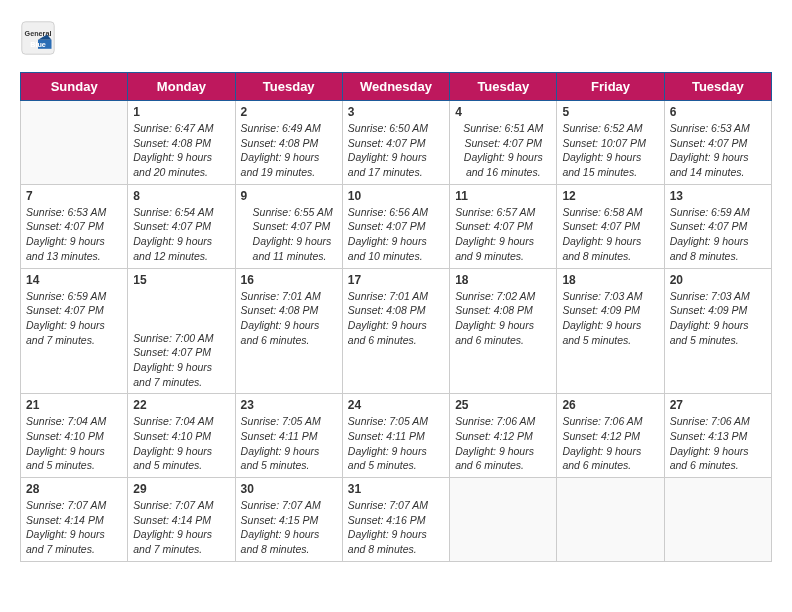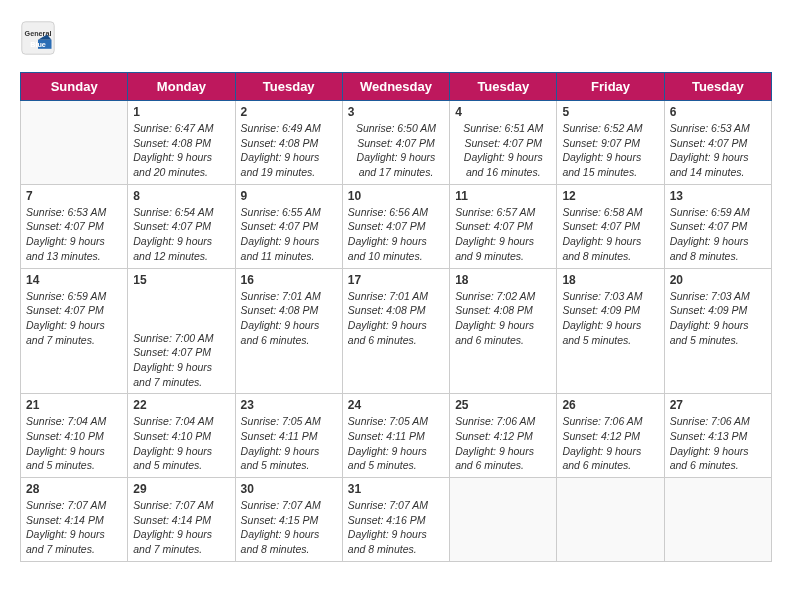--- a/index.html
+++ b/index.html
@@ -133,36 +133,36 @@
         </td>
         <td>
           <span class="day-num">2</span>
           <div class="day-detail" style="white-space: pre-line;">Sunrise: 6:49 AM
 Sunset: 4:08 PM
 Daylight: 9 hours
 and 19 minutes.</div>
         </td>
         <td>
           <span class="day-num">3</span>
-          <div class="day-detail" style="white-space: pre-line; text-align: center;">Sunrise: 6:50 AM
+          <div class="day-detail" style="white-space: pre-line;">Sunrise: 6:50 AM
 Sunset: 4:07 PM
 Daylight: 9 hours
 and 17 minutes.</div>
         </td>
         <td>
           <span class="day-num">4</span>
           <div class="day-detail" style="white-space: pre-line; text-align: center;">Sunrise: 6:51 AM
 Sunset: 4:07 PM
 Daylight: 9 hours
 and 16 minutes.</div>
         </td>
         <td>
           <span class="day-num">5</span>
           <div class="day-detail" style="white-space: pre-line;">Sunrise: 6:52 AM
-Sunset: 9:07 PM
+Sunset: 10:07 PM
 Daylight: 9 hours
 and 15 minutes.</div>
         </td>
         <td>
           <span class="day-num">6</span>
           <div class="day-detail" style="white-space: pre-line;">Sunrise: 6:53 AM
 Sunset: 4:07 PM
 Daylight: 9 hours
 and 14 minutes.</div>
         </td>
@@ -177,21 +177,21 @@
         </td>
         <td>
           <span class="day-num">8</span>
           <div class="day-detail" style="white-space: pre-line;">Sunrise: 6:54 AM
 Sunset: 4:07 PM
 Daylight: 9 hours
 and 12 minutes.</div>
         </td>
         <td>
           <span class="day-num">9</span>
-          <div class="day-detail" style="white-space: pre-line;">Sunrise: 6:55 AM
+          <div class="day-detail" style="white-space: pre-line; margin-left: 12px;">Sunrise: 6:55 AM
 Sunset: 4:07 PM
 Daylight: 9 hours
 and 11 minutes.</div>
         </td>
         <td>
           <span class="day-num">10</span>
           <div class="day-detail" style="white-space: pre-line;">Sunrise: 6:56 AM
 Sunset: 4:07 PM
 Daylight: 9 hours
 and 10 minutes.</div>

